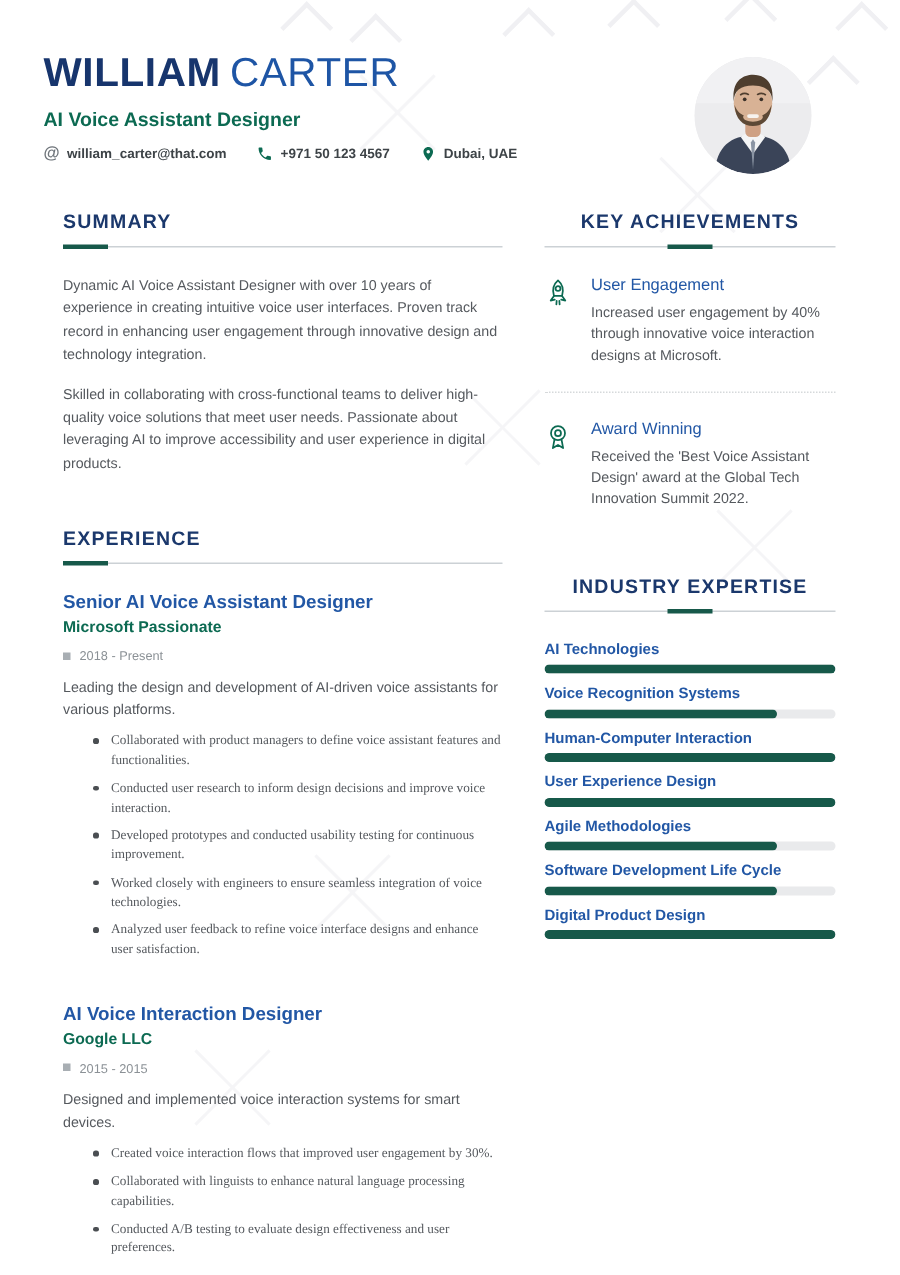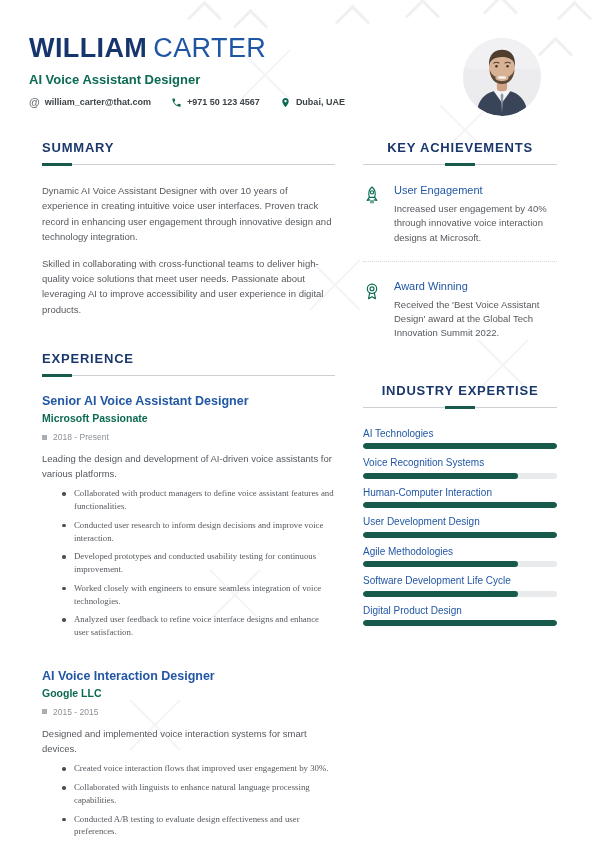--- a/index.html
+++ b/index.html
@@ -65,21 +65,21 @@
   .ach-list{margin-top:17px;}
   .ach-item{display:flex;gap:13px;}
   .ach-icon{flex:0 0 18px;padding-top:1px;}
   .ach-title{margin:0;font-size:11px;font-weight:400;color:#2257a5;}
   .ach-desc{margin:6px 0 0 0;font-size:9.5px;line-height:1.5;color:#55595e;}
   .ach-divider{border:none;border-top:1px dotted #d6d9db;margin:16px 0 18px 0;}
 
   
   .skills{margin-top:18px;}
   .skill{margin-bottom:8px;}
-  .skill-name{font-size:10px;font-weight:400;color:#2257a5;line-height:1.15;}
+  .skill-name{font-size:10px;font-weight:700;color:#2257a5;line-height:1.15;}
   .skill-track{margin-top:4px;height:6px;border-radius:3px;background:#e9eaec;overflow:hidden;}
   .skill-fill{height:100%;border-radius:3px;background:#17594a;}
 </style>
 </head>
 <body>
 
 <div class="page">
 
   <div class="decor">
     <div class="chev" style="left:192px;top:6px;"></div>
@@ -273,21 +273,21 @@
             </div>
 
             <div class="skill">
               <div class="skill-name">Human-Computer Interaction</div>
               <div class="skill-track">
                 <div class="skill-fill" style="width: 100%;"></div>
               </div>
             </div>
 
             <div class="skill">
-              <div class="skill-name">User Development Design</div>
+              <div class="skill-name">User Experience Design</div>
               <div class="skill-track">
                 <div class="skill-fill" style="width: 100%;"></div>
               </div>
             </div>
 
             <div class="skill">
               <div class="skill-name">Agile Methodologies</div>
               <div class="skill-track">
                 <div class="skill-fill" style="width: 80%;"></div>
               </div>

